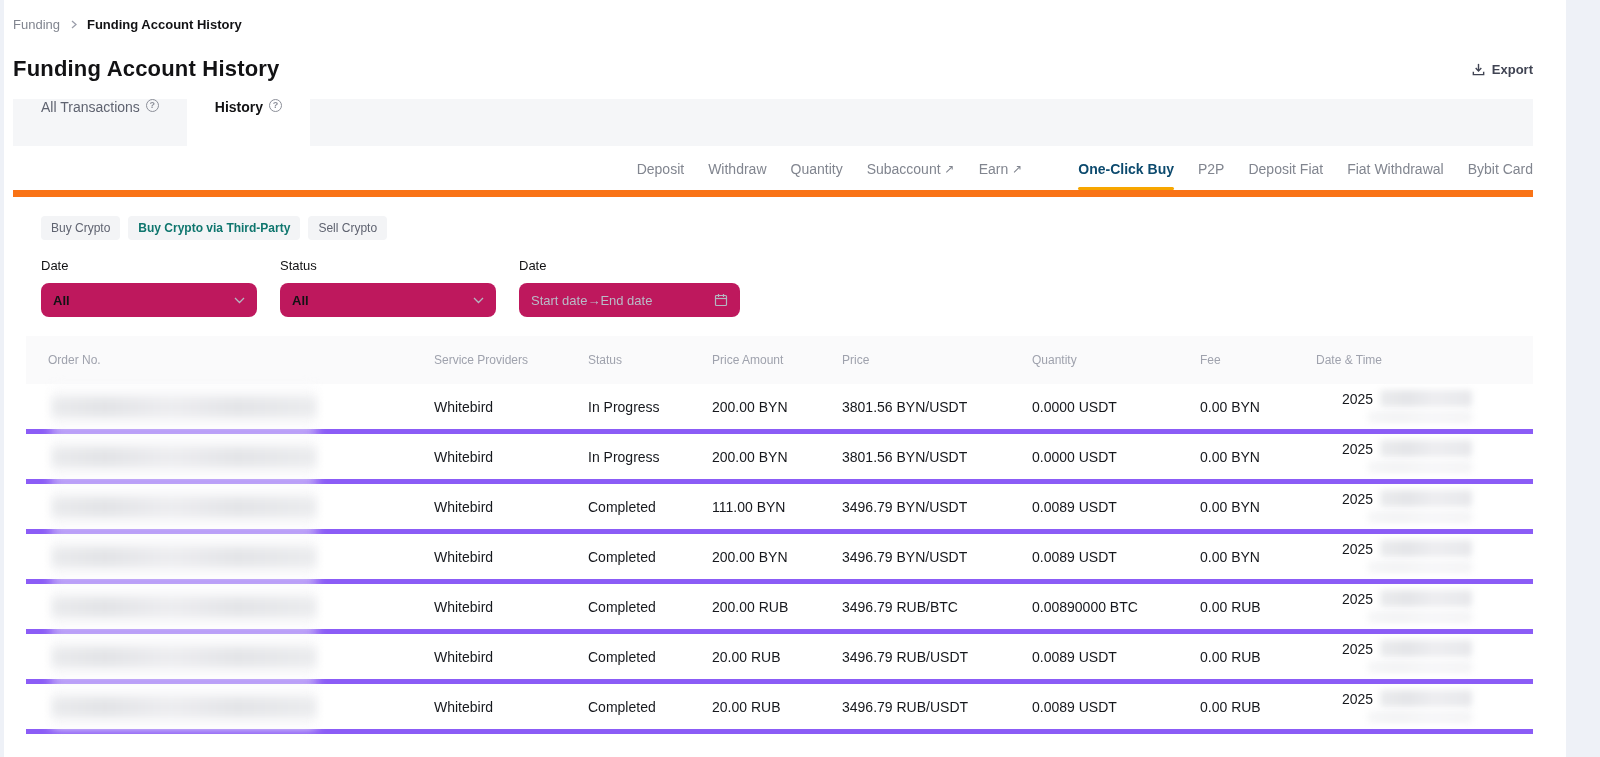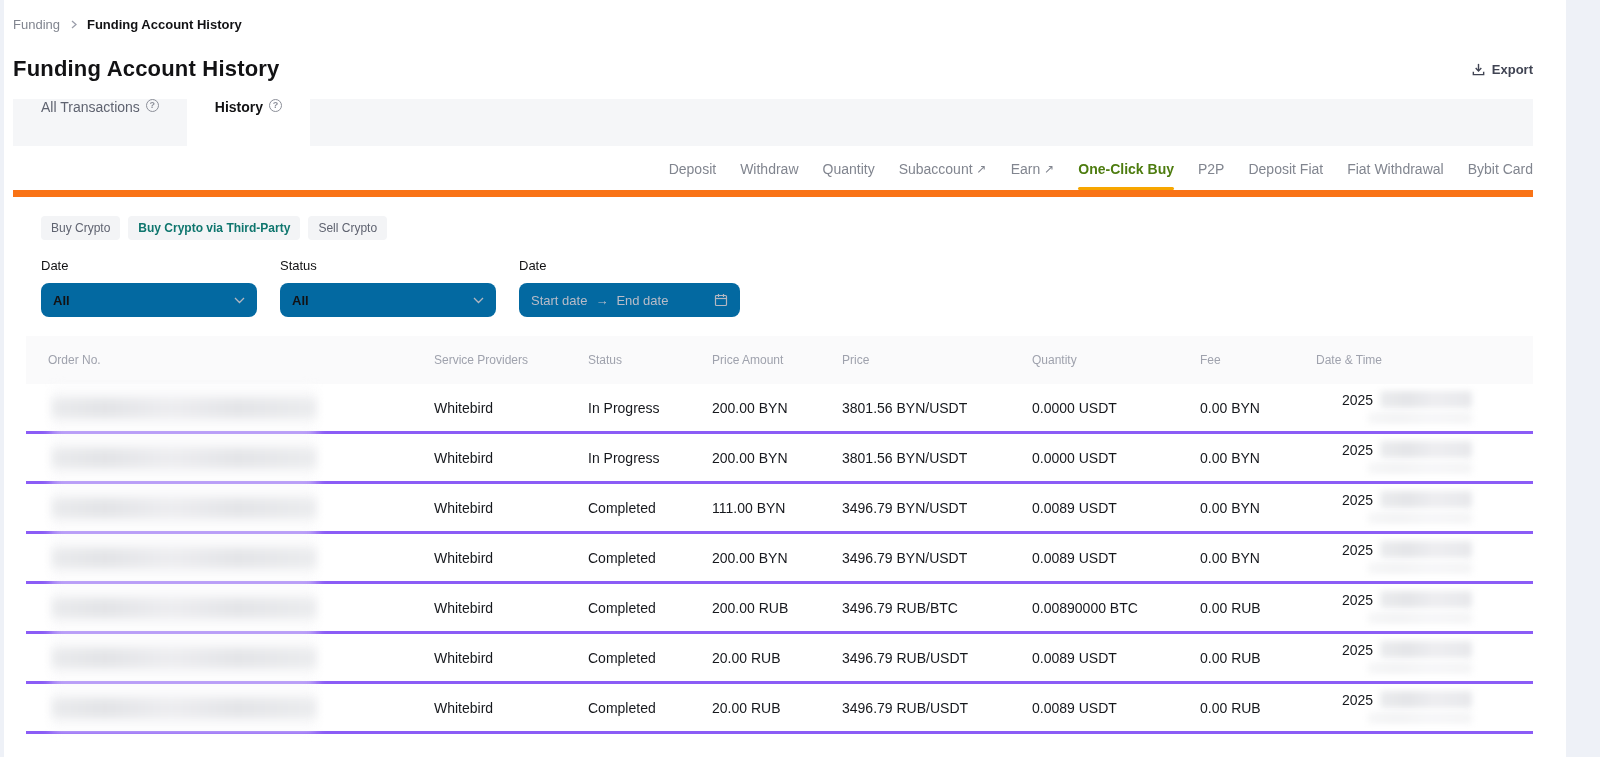--- a/index.html
+++ b/index.html
@@ -33,51 +33,51 @@
   .tab.active { background: #ffffff; color: #121214; font-weight: 700; }
   .qicon { display: inline-flex; align-items: center; justify-content: center;
            width: 13px; height: 13px; border: 1px solid #8c8f99; border-radius: 50%;
            font-size: 9px; line-height: 1; color: #8c8f99; font-weight: 700; }
 
   
   .subtabs { display: flex; gap: 24px; padding: 15px 0 0 28px; border-bottom: 7px solid #f97316; justify-content: flex-end; }
   .subtab { font-size: 14px; color: #81858f; padding-bottom: 13px; position: relative;
             cursor: pointer; display: flex; align-items: center; gap: 4px; white-space: nowrap; }
   .subtab .ext { font-size: 12px; color: #81858f; }
-  .subtab.active { color: #4d7c0f; font-weight: 700; }
+  .subtab.active { color: #0c4a6e; font-weight: 700; margin-left: 32px; }
   .subtab.active::after { content: ""; position: absolute; left: 0; right: 0; bottom: 0;
             height: 3px; background: #f7a600; border-radius: 2px; }
 
   
   .chips { display: flex; gap: 8px; margin: 19px 0 9px 28px; }
   .chip { background: #f3f4f6; color: #5f6370; font-size: 12px; border-radius: 4px;
           padding: 5px 10px; cursor: pointer; white-space: nowrap; }
   .chip.active { color: #0f766e; font-weight: 700; }
 
   
   .filters { display: flex; gap: 23px; margin: 18px 0 0 28px; }
   .filter-group { display: flex; flex-direction: column; }
   .filter-label { font-size: 13px; color: #121214; }
-  .control { margin-top: 10px; height: 34px; background: #0369a1; border-radius: 8px;
+  .control { margin-top: 10px; height: 34px; background: #be185d; border-radius: 8px;
              display: flex; align-items: center; padding: 0 12px; cursor: pointer; }
   .control.select { width: 216px; justify-content: space-between; }
   .select-value { font-size: 13px; font-weight: 600; color: #121214; }
-  .control.daterange { width: 221px; gap: 8px; }
+  .control.daterange { width: 221px; }
   .placeholder { font-size: 13px; color: #b9bcc8; }
   .range-arrow { font-size: 13px; color: #b9bcc8; }
   .daterange .spacer { flex: 1; }
 
   
   .table { margin: 19px 0 0 13px; width: 1507px; }
   .grid-row { display: grid;
     grid-template-columns: 386px 154px 124px 130px 190px 168px 116px minmax(0,1fr);
     padding-left: 22px; padding-right: 4px; align-items: center; }
   .thead-row { background: #fafafb; height: 48px; }
   .th { font-size: 12px; color: #9fa2ad; }
-  .trow { height: 50px; border-bottom: 3px solid #8b5cf6; }
+  .trow { height: 50px; border-bottom: 5px solid #8b5cf6; }
   .td { font-size: 14px; color: #16181d; }
 
   
   .order-blur-wrap { width: 264px; height: 42px; display: flex; align-items: center;
                      position: relative; margin-left: 4px; }
   .order-blur-wrap::before { content: ""; position: absolute; inset: 0; background: #fafafb;
                      filter: blur(6px); }
   .order-blur { position: relative; width: 100%; height: 20px; border-radius: 2px;
     background: linear-gradient(90deg,#eaebed,#e3e4e7 20%,#ededf0 45%,#e4e5e8 70%,#ebecee);
     filter: blur(4px); }

